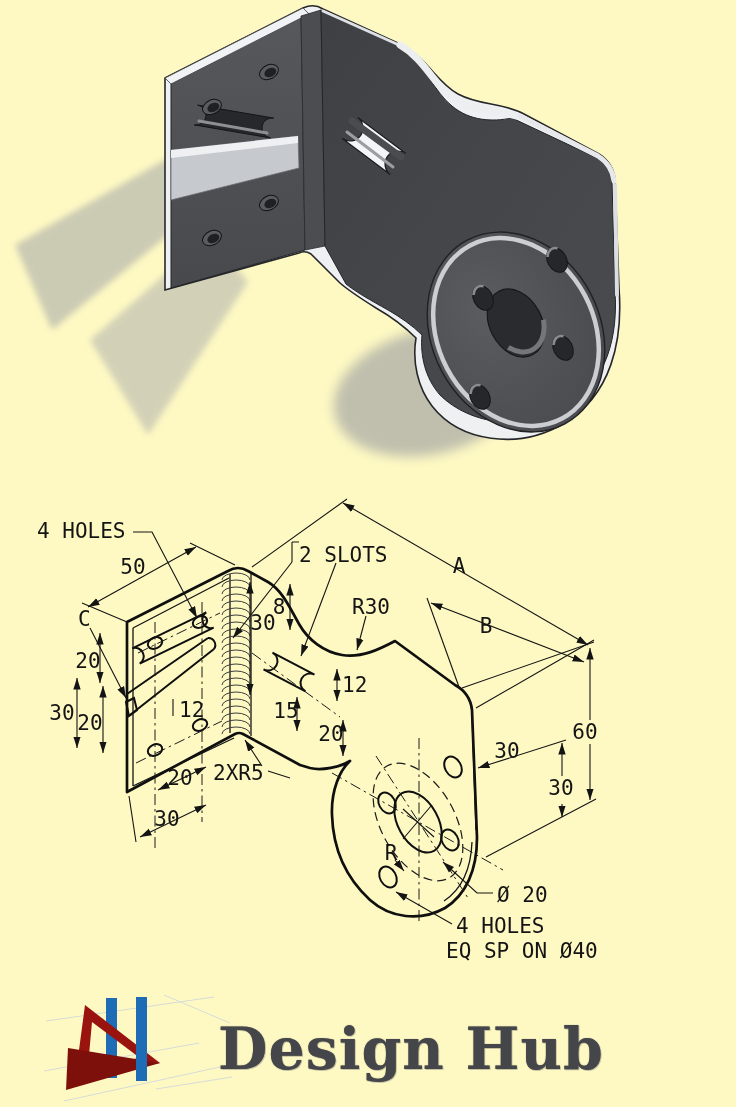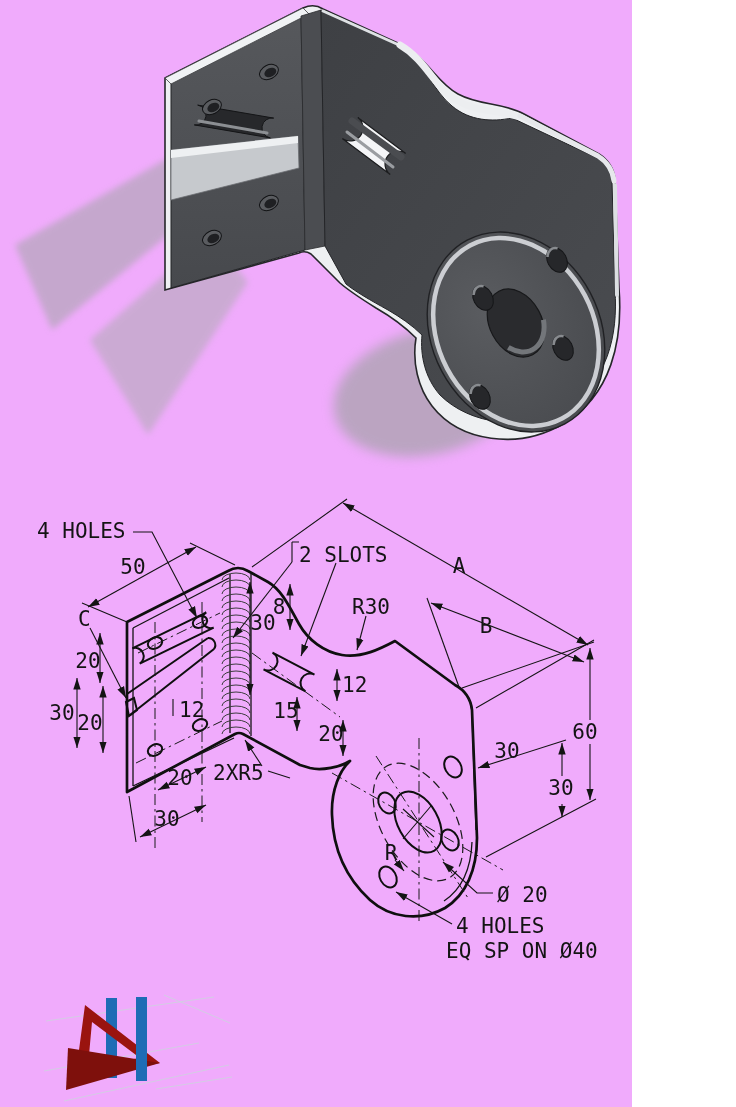--- a/index.html
+++ b/index.html
@@ -1,16 +1,16 @@
 <!DOCTYPE html>
 <html><head>
 <meta charset="utf-8">
 <style>
   html,body{margin:0;padding:0;background:#ffffff;}
-  #page{position:relative;width:632px;height:1107px;background:#f0abfc;overflow:hidden;
+  #page{position:relative;width:736px;height:1107px;background:#fef9c3;overflow:hidden;
         font-family:"Liberation Sans",sans-serif;}
   #render3d{position:absolute;top:0;left:0;}
   #drawing{position:absolute;top:470px;left:0;}
   #logo{position:absolute;top:985px;left:0;width:736px;height:122px;}
   #logo-mark{position:absolute;left:44px;top:8px;}
   #brand-text{position:absolute;left:218px;top:30px;font-family:"DejaVu Serif",serif;
       font-weight:bold;font-size:57px;color:#45464a;letter-spacing:1px;
       text-shadow:0 0 1px rgba(50,50,50,.65), 1px 1px 0 rgba(120,120,120,.35);}
   
   .out{stroke:#0f0f0f;stroke-width:2.7;fill:none;stroke-linejoin:round;stroke-linecap:round;}
@@ -277,15 +277,16 @@
         <line x1="0" y1="78" x2="155" y2="50"></line>
         <line x1="20" y1="108" x2="185" y2="72"></line>
         <line x1="120" y1="2" x2="186" y2="30"></line>
         <line x1="112" y1="96" x2="188" y2="84"></line>
       </g>
       <rect x="62" y="5" width="11" height="80" fill="#1E6CB5"></rect>
       <path fill-rule="evenodd" d="M41,12 L116,70 L31,87 Z M48,29 L96,65 L44,73 Z" fill="#9A140F"></path>
       <path d="M24,55 L116,70 L22,97 Z" fill="#7E100C"></path>
       <rect x="92" y="4" width="11" height="84" fill="#1E6CB5"></rect>
     </svg>
+    <div id="brand-text">Design Hub</div>
   </div>
 
 </div>
 
 </body></html>

